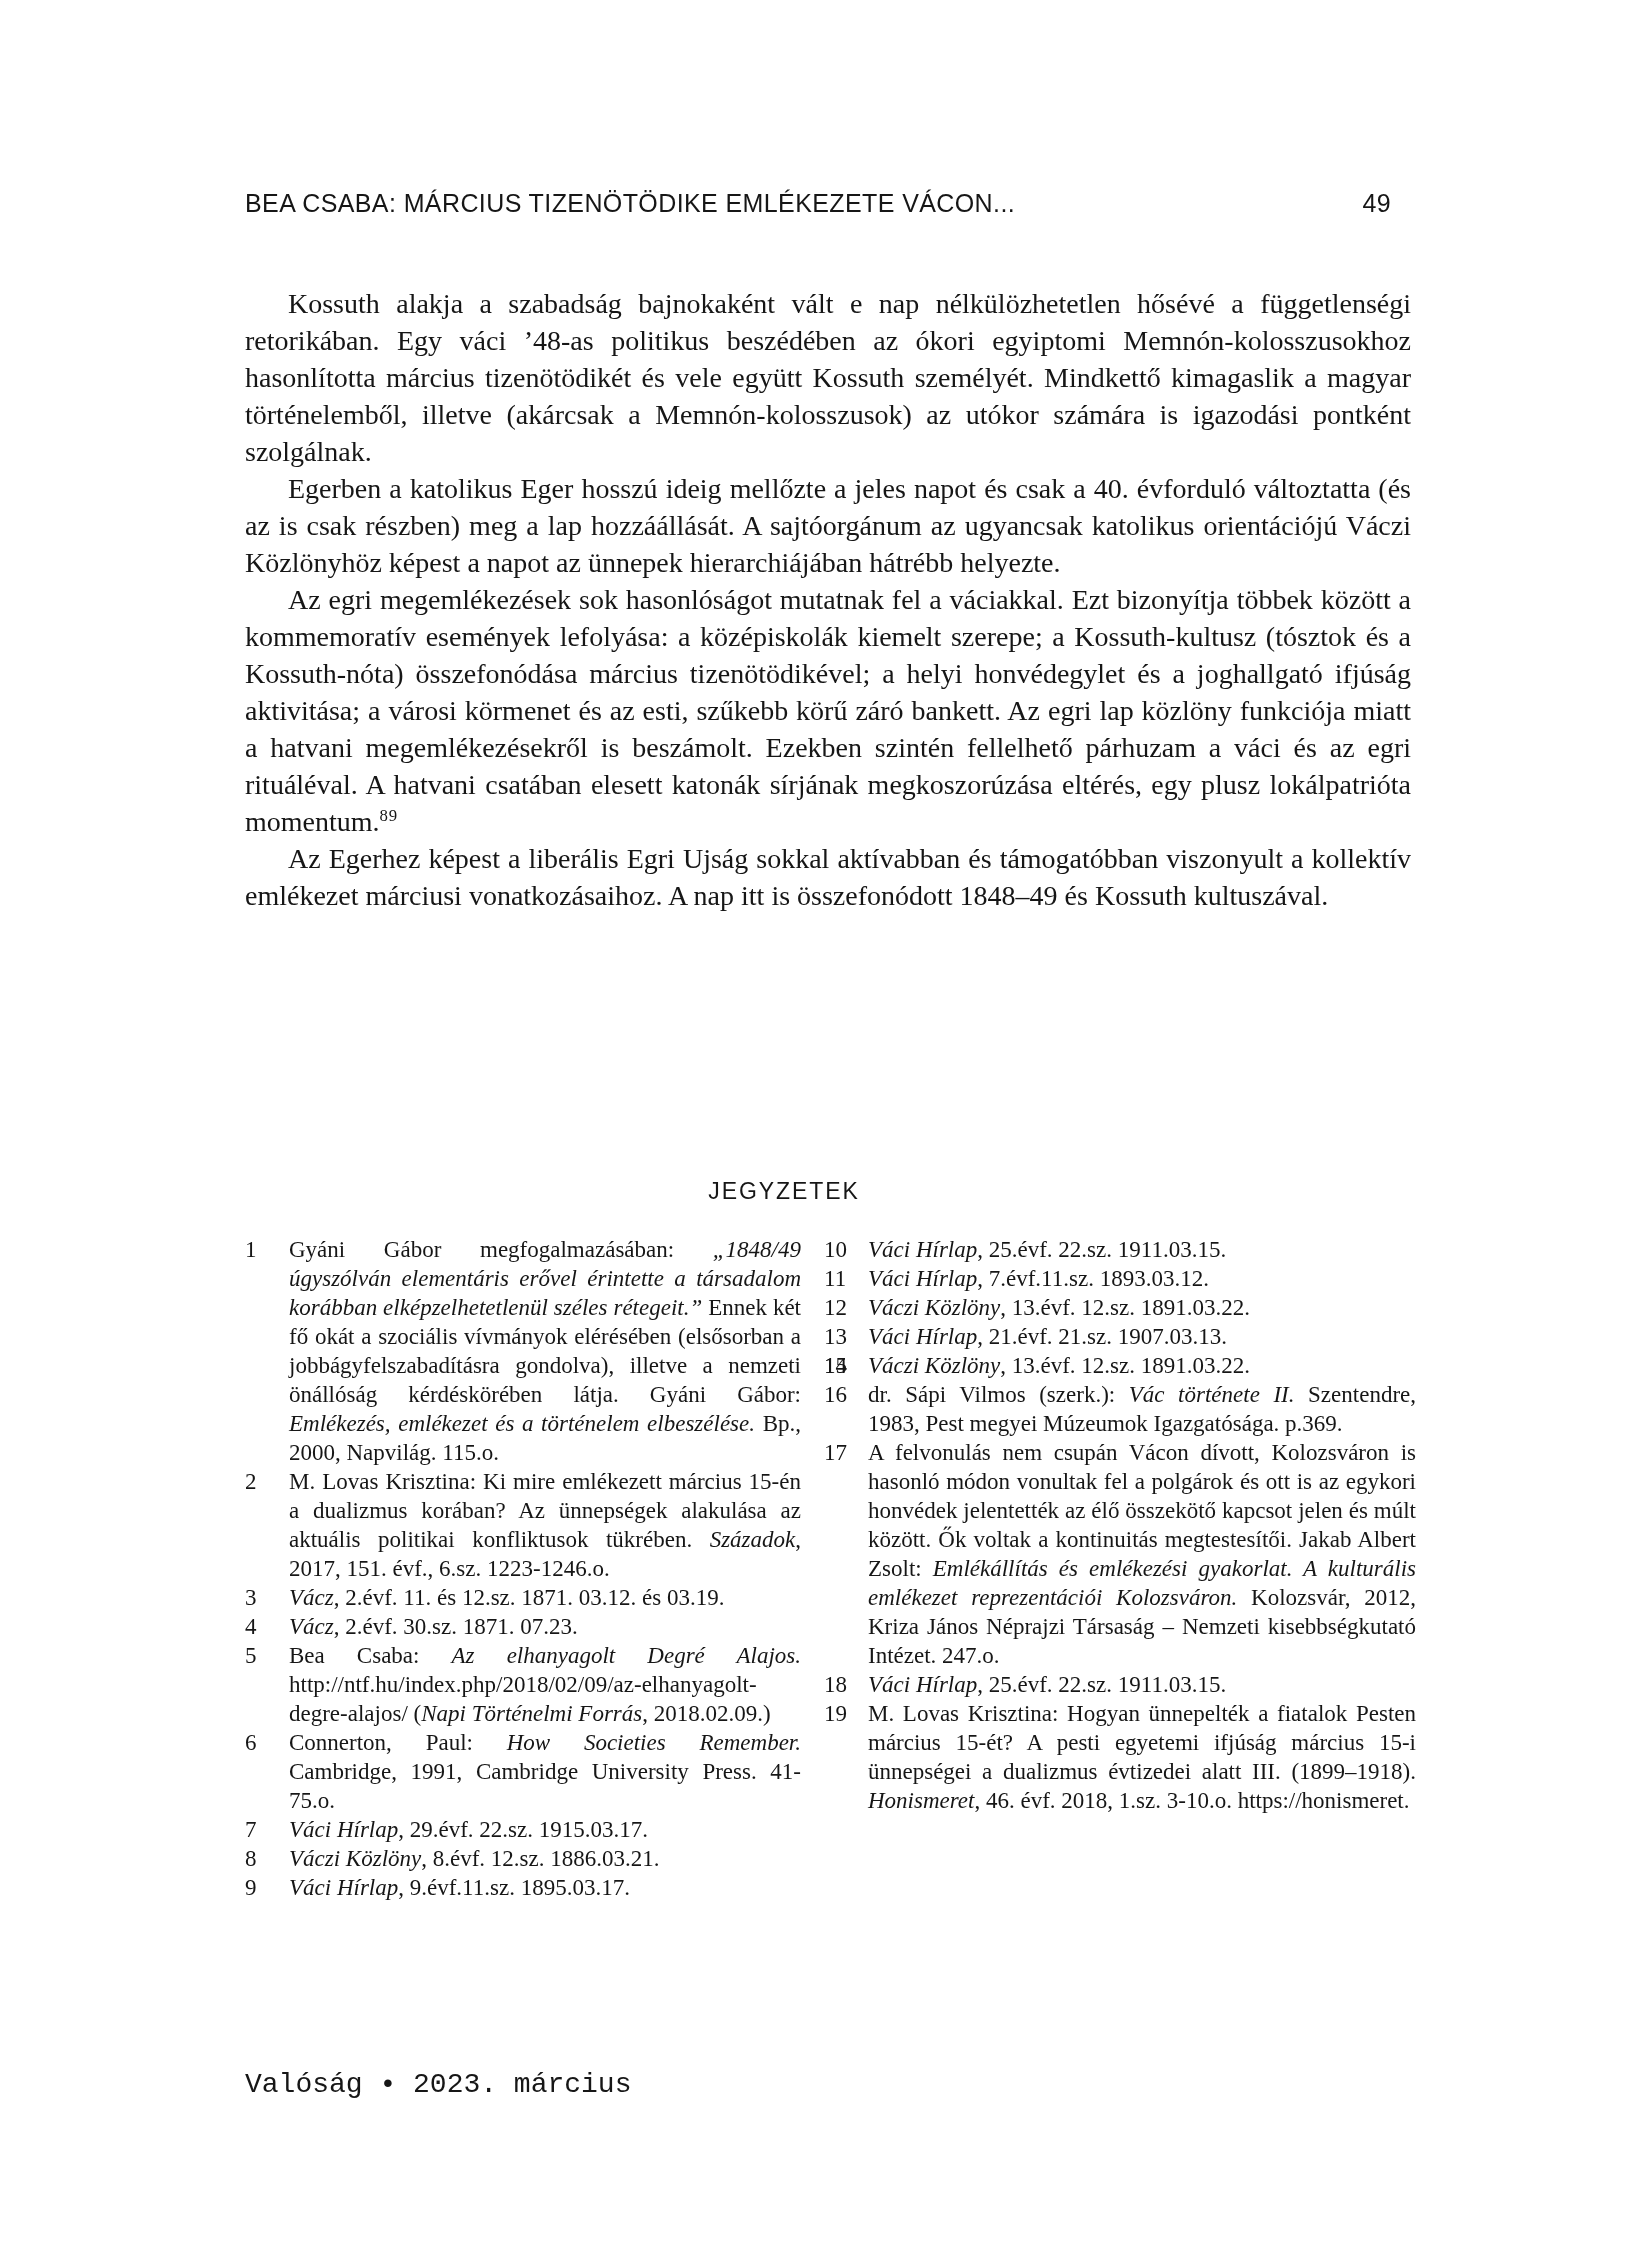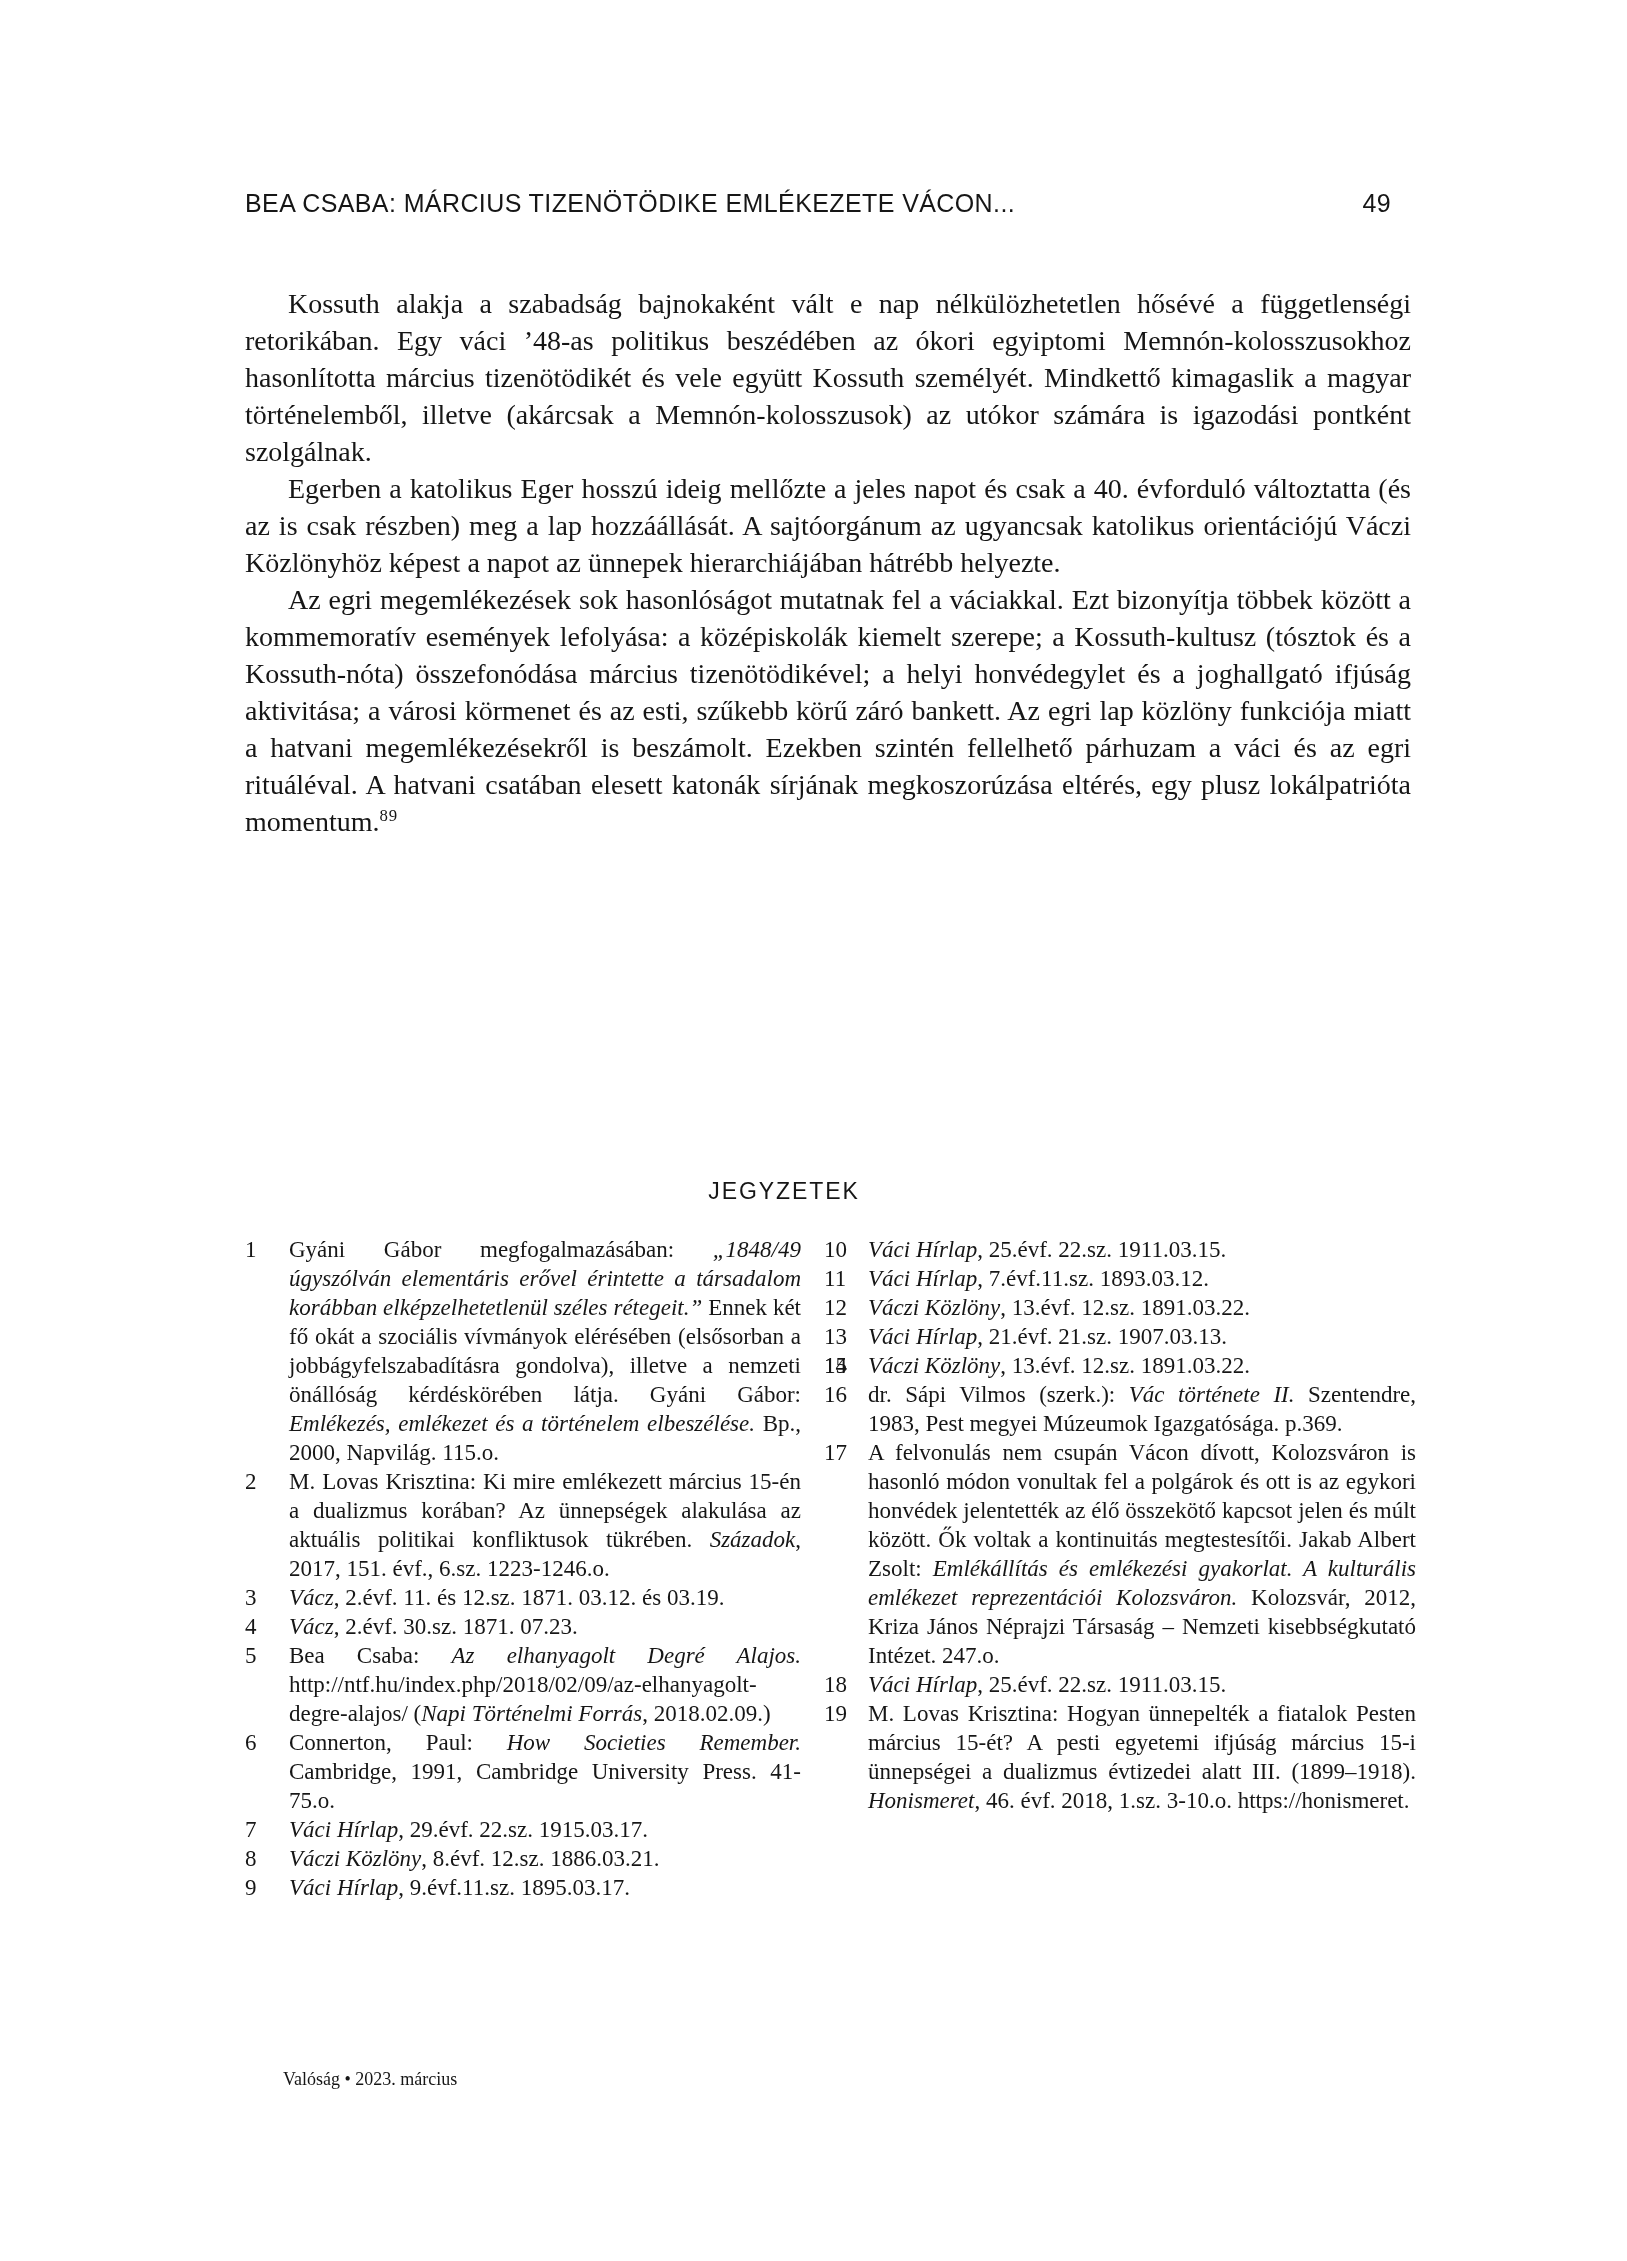--- a/index.html
+++ b/index.html
@@ -45,40 +45,40 @@
     font-size:23px; line-height:29px;
   }
   .notes-col-left  { width:556px; }
   .notes-col-right { width:592px; }
   .note { position:relative; padding-left:44px; text-align:justify; }
   .note .note-num { position:absolute; left:0; top:0; }
   .note em { font-style:italic; }
   .page-footer {
     position:absolute;
     top:2069px; left:245px;
-    font-family:Liberation Serif, serif;
-    font-size:18px;
+    font-family:Liberation Mono, monospace;
+    font-size:28px;
     white-space:nowrap;
-    margin-left:38px;
   }
 </style>
 </head>
 <body>
 
 <div class="page">
 
   <div class="running-header">
     <span>BEA CSABA: MÁRCIUS TIZENÖTÖDIKE EMLÉKEZETE VÁCON...</span>
     <span class="page-num">49</span>
   </div>
 
   <div class="body-text">
       <p class="para"><span>Kossuth alakja a szabadság bajnokaként vált e nap nélkülözhetetlen hősévé a függetlenségi retorikában. Egy váci ’48-as politikus beszédében az ókori egyiptomi Memnón-kolosszusokhoz hasonlította március tizenötödikét és vele együtt Kossuth személyét. Mindkettő kimagaslik a magyar történelemből, illetve (akárcsak a Memnón-kolosszusok) az utókor számára is igazodási pontként szolgálnak.</span></p>
       <p class="para"><span>Egerben a katolikus Eger hosszú ideig mellőzte a jeles napot és csak a 40. évforduló változtatta (és az is csak részben) meg a lap hozzáállását. A sajtóorgánum az ugyancsak katolikus orientációjú Váczi Közlönyhöz képest a napot az ünnepek hierarchiájában hátrébb helyezte.</span></p>
       <p class="para"><span>Az egri megemlékezések sok hasonlóságot mutatnak fel a váciakkal. Ezt bizonyítja többek között a kommemoratív események lefolyása: a középiskolák kiemelt szerepe; a Kossuth-kultusz (tósztok és a Kossuth-nóta) összefonódása március tizenötödikével; a helyi honvédegylet és a joghallgató ifjúság aktivitása; a városi körmenet és az esti, szűkebb körű záró bankett. Az egri lap közlöny funkciója miatt a hatvani megemlékezésekről is beszámolt. Ezekben szintén fellelhető párhuzam a váci és az egri rituáléval. A hatvani csatában elesett katonák sírjának megkoszorúzása eltérés, egy plusz lokálpatrióta momentum.</span><sup>89</sup></p>
+      <p class="para"><span>Az Egerhez képest a liberális Egri Ujság sokkal aktívabban és támogatóbban viszonyult a kollektív emlékezet márciusi vonatkozásaihoz. A nap itt is összefonódott 1848–49 és Kossuth kultuszával.</span></p>
     </div>
 
   <div class="notes-heading">JEGYZETEK</div>
 
   <div class="notes">
     <div class="notes-col-left">
         <div class="note"><span class="note-num">1</span><span class="note-text"><span>Gyáni Gábor megfogalmazásában: </span><em>„1848/49 úgyszólván elementáris erővel érintette a társadalom korábban elképzelhetetlenül széles rétegeit.”</em><span> Ennek két fő okát a szociális vívmányok elérésében (elsősorban a jobbágyfelszabadításra gondolva), illetve a nemzeti önállóság kérdéskörében látja. Gyáni Gábor: </span><em>Emlékezés, emlékezet és a történelem elbeszélése.</em><span> Bp., 2000, Napvilág. 115.o.</span></span></div>
         <div class="note"><span class="note-num">2</span><span class="note-text"><span>M. Lovas Krisztina: Ki mire emlékezett március 15-én a dualizmus korában? Az ünnepségek alakulása az aktuális politikai konfliktusok tükrében. </span><em>Századok</em><span>, 2017, 151. évf., 6.sz. 1223-1246.o.</span></span></div>
         <div class="note"><span class="note-num">3</span><span class="note-text"><em>Vácz</em><span>, 2.évf. 11. és 12.sz. 1871. 03.12. és 03.19.</span></span></div>
         <div class="note"><span class="note-num">4</span><span class="note-text"><em>Vácz</em><span>, 2.évf. 30.sz. 1871. 07.23.</span></span></div>

